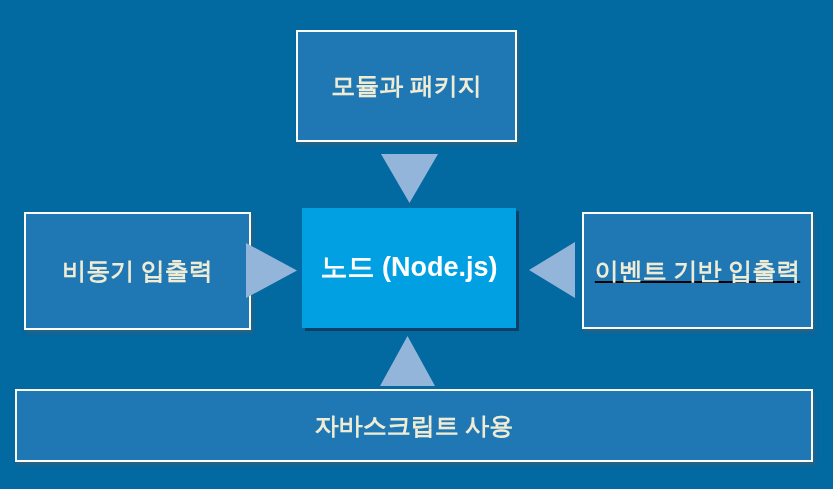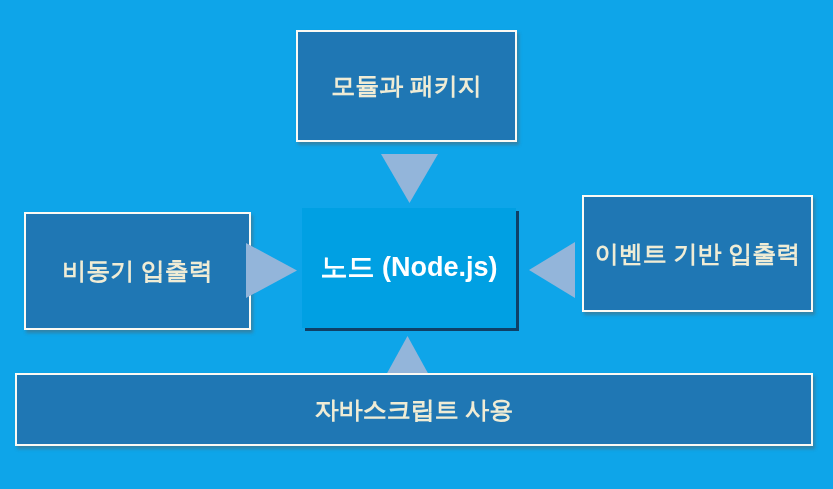--- a/index.html
+++ b/index.html
@@ -37,35 +37,35 @@
   }
   .center-node {
     box-shadow: 3px 3px 0 0 #0E4067;
   }
   .center-node .label {
     font-size: 27px;
   }
   .box-top    { left: 296px; top: 30px;  width: 221px; height: 112px; }
   .box-left   { left: 24px;  top: 212px; width: 227px; height: 118px; }
   .box-center { left: 302px; top: 208px; width: 214px; height: 120px; }
-  .box-right  { left: 582px; top: 195px; width: 231px; height: 117px; }
-  .box-bottom { left: 15px;  top: 373px; width: 798px; height: 73px;  }
+  .box-right  { left: 582px; top: 212px; width: 231px; height: 117px; text-decoration: underline; }
+  .box-bottom { left: 15px;  top: 389px; width: 798px; height: 73px;  }
   .arrow {
     position: absolute;
     display: block;
   }
   .arrow-down  { left: 381px; top: 154px; width: 57px; height: 49px; }
   .arrow-right { left: 246px; top: 243px; width: 51px; height: 55px; }
   .arrow-left  { left: 529px; top: 242px; width: 46px; height: 56px; }
   .arrow-up    { left: 380px; top: 336px; width: 55px; height: 50px; }
 </style>
 </head>
 <body>
 
-<div class="canvas" style="background-color: #0ea5e9;">
+<div class="canvas" style="background-color: #0369a1;">
 
   <div class="box outer box-top" style="background-color: rgb(31, 119, 180); border-color: rgb(251, 250, 244);">
     <span class="label" style="color: rgb(239, 236, 213);">모듈과 패키지</span>
   </div>
 
   <svg class="arrow arrow-down" viewBox="0 0 100 100" preserveAspectRatio="none" aria-hidden="true">
     <polygon points="0,0 100,0 50,100" fill="#93B5DA"></polygon>
   </svg>
 
   <div class="box outer box-left" style="background-color: rgb(31, 119, 180); border-color: rgb(251, 250, 244);">

